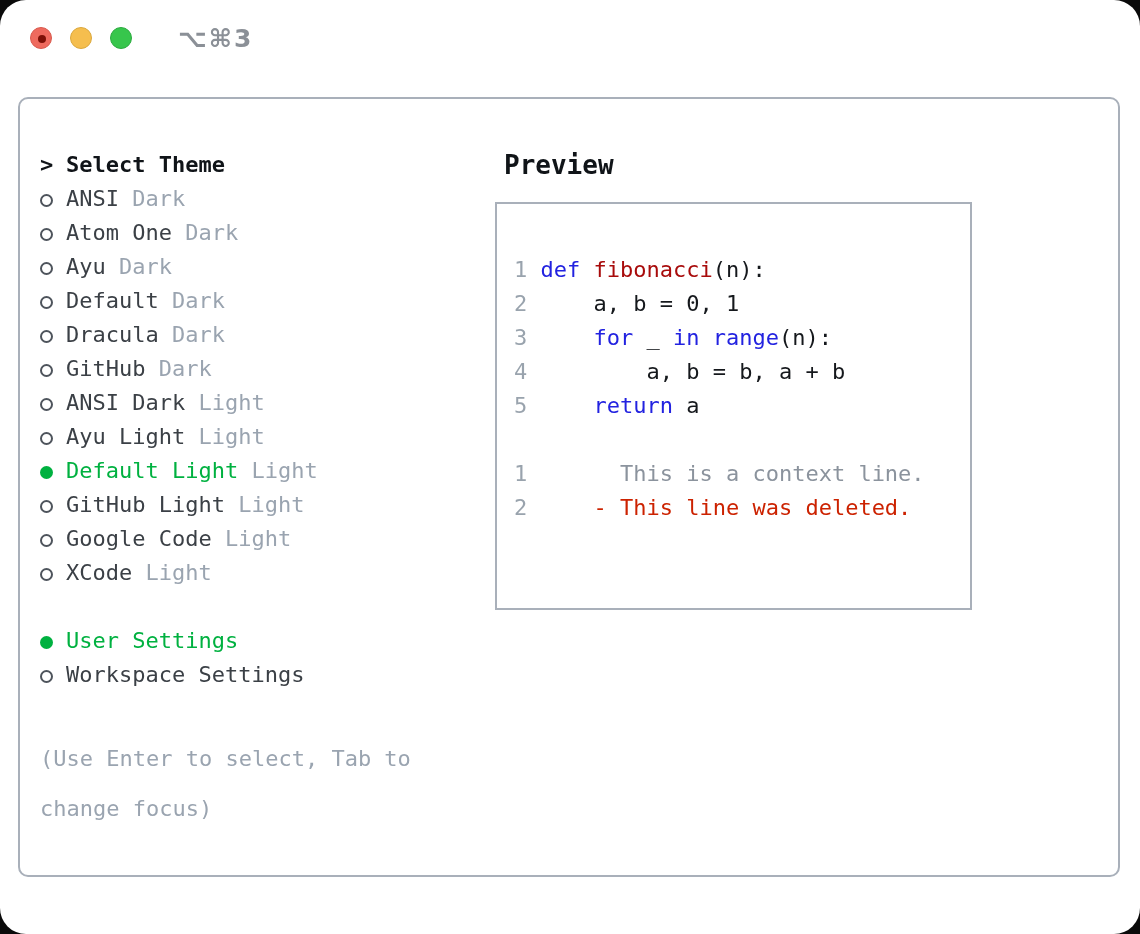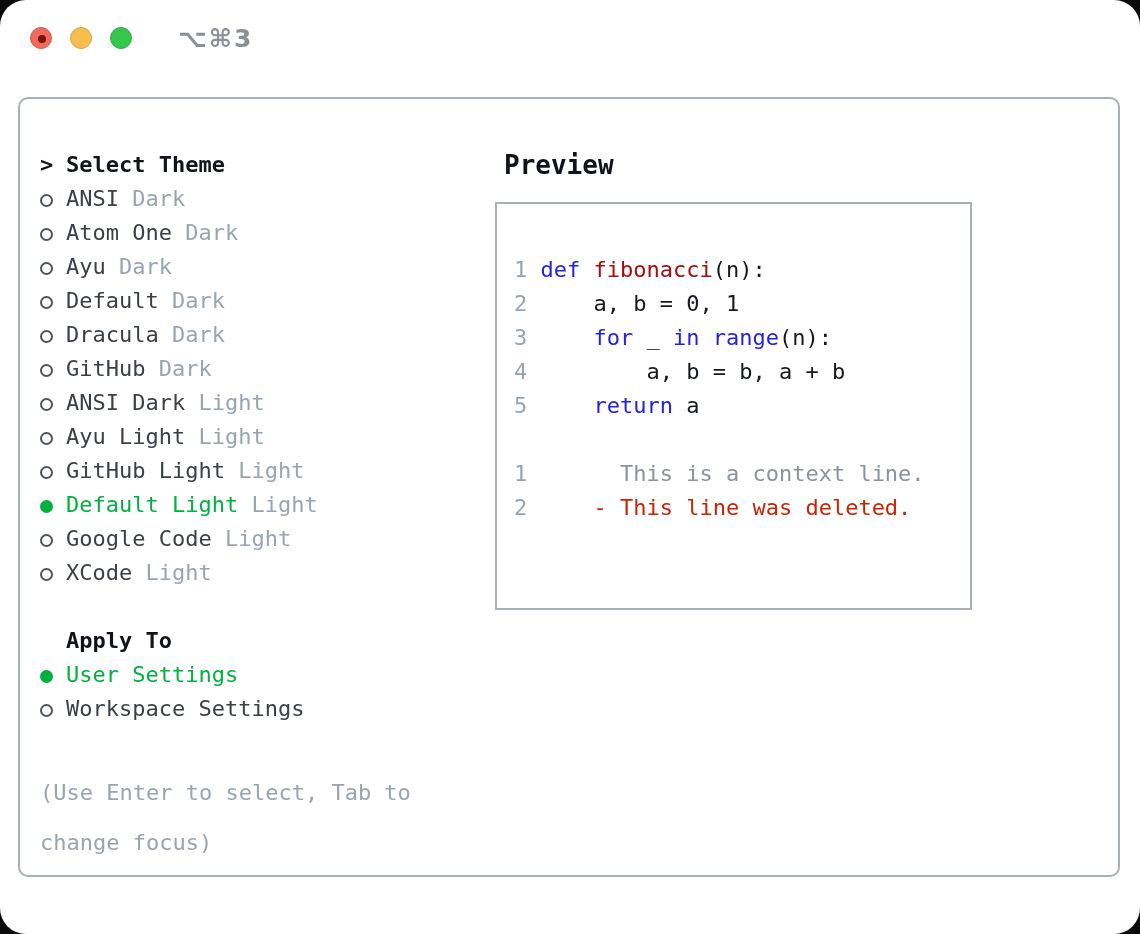--- a/index.html
+++ b/index.html
@@ -63,27 +63,26 @@
       <div class="row hdr"><span class="marker">&gt;</span><span>Select Theme</span></div>
       <div id="theme-items">
           <div class="row"><span class="marker"><span class="circle"></span></span><span class="tname">ANSI</span><span class="tvariant"> Dark</span></div>
           <div class="row"><span class="marker"><span class="circle"></span></span><span class="tname">Atom One</span><span class="tvariant"> Dark</span></div>
           <div class="row"><span class="marker"><span class="circle"></span></span><span class="tname">Ayu</span><span class="tvariant"> Dark</span></div>
           <div class="row"><span class="marker"><span class="circle"></span></span><span class="tname">Default</span><span class="tvariant"> Dark</span></div>
           <div class="row"><span class="marker"><span class="circle"></span></span><span class="tname">Dracula</span><span class="tvariant"> Dark</span></div>
           <div class="row"><span class="marker"><span class="circle"></span></span><span class="tname">GitHub</span><span class="tvariant"> Dark</span></div>
           <div class="row"><span class="marker"><span class="circle"></span></span><span class="tname">ANSI Dark</span><span class="tvariant"> Light</span></div>
           <div class="row"><span class="marker"><span class="circle"></span></span><span class="tname">Ayu Light</span><span class="tvariant"> Light</span></div>
+          <div class="row"><span class="marker"><span class="circle filled"></span></span><span class="tname sel-green">Default Light</span><span class="tvariant"> Light</span></div>
           <div class="row"><span class="marker"><span class="circle"></span></span><span class="tname">GitHub Light</span><span class="tvariant"> Light</span></div>
-          <div class="row"><span class="marker"><span class="circle filled"></span></span><span class="tname sel-green">Default Light</span><span class="tvariant"> Light</span></div>
           <div class="row"><span class="marker"><span class="circle"></span></span><span class="tname">Google Code</span><span class="tvariant"> Light</span></div>
           <div class="row"><span class="marker"><span class="circle"></span></span><span class="tname">XCode</span><span class="tvariant"> Light</span></div>
         </div>
       <div class="row"></div>
-      <div class="row hdr"><span class="marker"></span><span>Apply To</span></div>
       <div id="apply-items">
           <div class="row"><span class="marker"><span class="circle filled"></span></span><span class="tname sel-green">User Settings</span></div>
           <div class="row"><span class="marker"><span class="circle"></span></span><span class="tname">Workspace Settings</span></div>
         </div>
       <div class="row"></div>
       <div class="row hint-row">(Use Enter to select, Tab to</div>
       <div class="row hint-row">change focus)</div>
     </div>
 
     <div class="preview-label">Preview</div>

